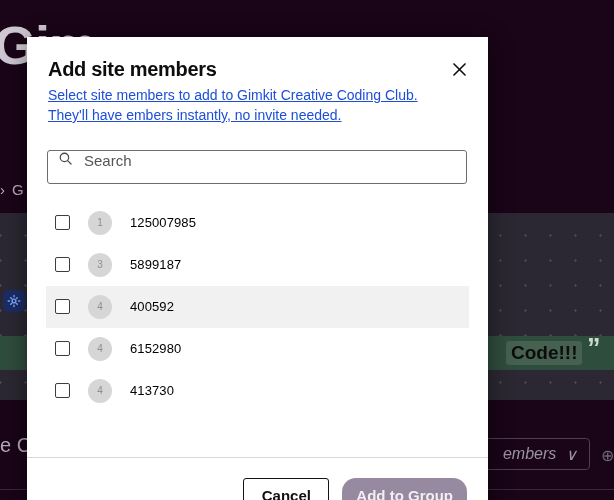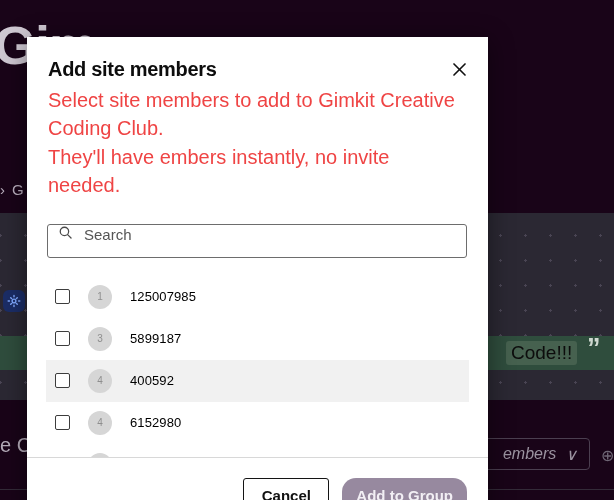--- a/index.html
+++ b/index.html
@@ -91,20 +91,21 @@
   #bg-code-pill {
     position: absolute;
     left: 506px;
     top: 341px;
     background: #46614f;
     color: #0c0c0c;
     font-size: 19px;
     padding: 1px 5px;
     border-radius: 3px;
     white-space: nowrap;
+    font-weight: bold;
   }
   #bg-quote {
     position: absolute;
     left: 587px;
     top: 335px;
     font-size: 27px;
     font-weight: 700;
     color: #cfd8d0;
     line-height: 1;
   }
@@ -183,25 +184,26 @@
   }
   #modal-title {
     font-size: 20px;
     font-weight: 700;
     color: #0d0d0d;
     letter-spacing: -0.3px;
     margin: 0 0 5px 0;
     line-height: 1.2;
   }
   .modal-sub {
-    font-size: 20px;
-    color: #ef4444;
+    font-size: 14px;
+    color: #1d4ed8;
     line-height: 1.42;
     margin: 0;
     font-weight: 400;
+    text-decoration: underline;
   }
   #close-btn {
     position: absolute;
     right: 16px;
     top: 19px;
     width: 26px;
     height: 26px;
     display: flex;
     align-items: center;
     justify-content: center;

